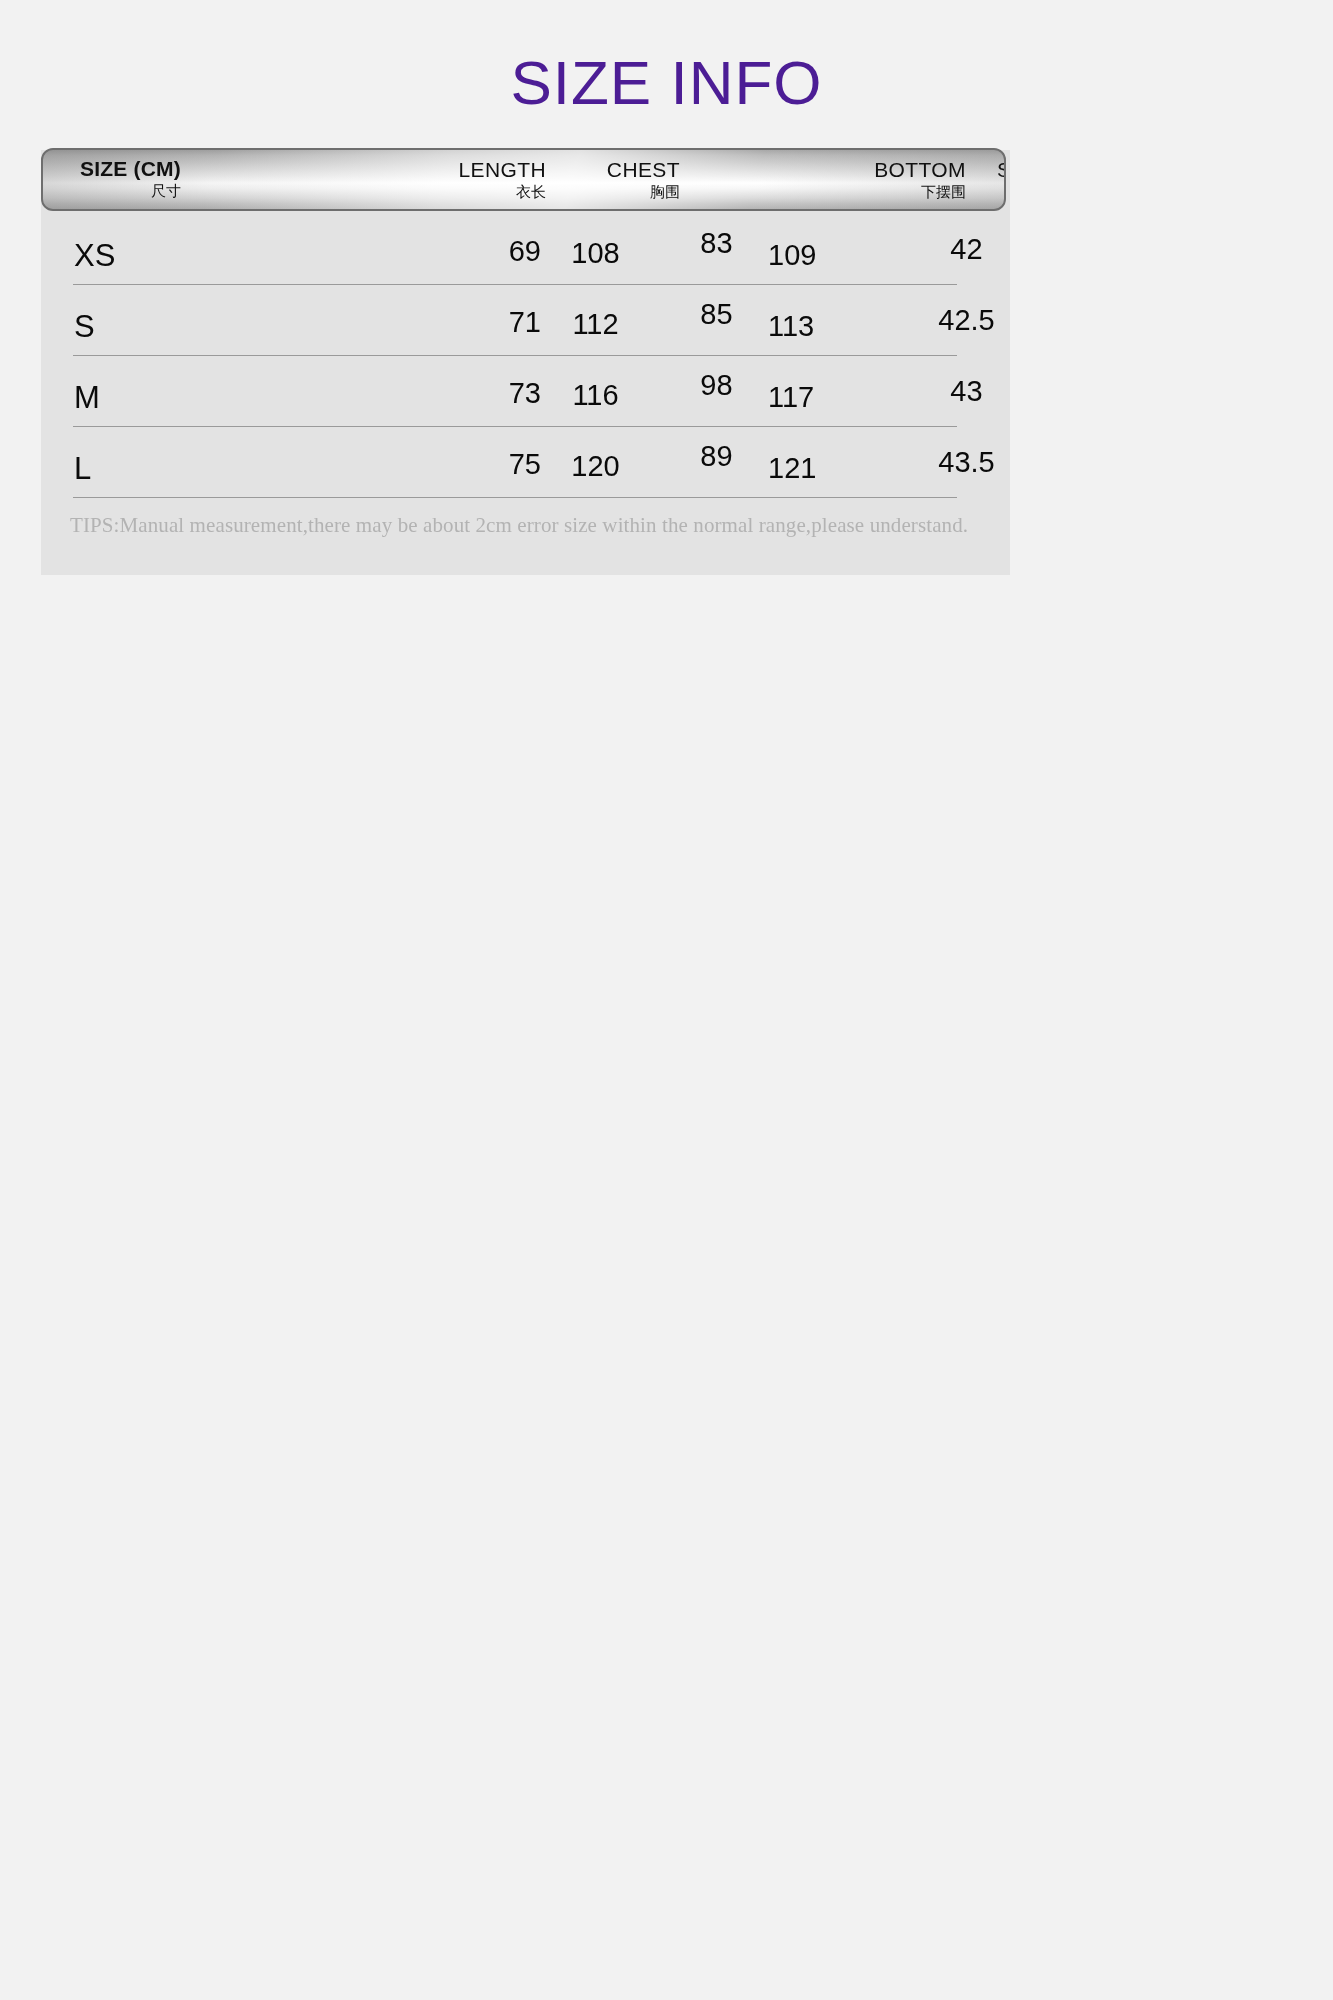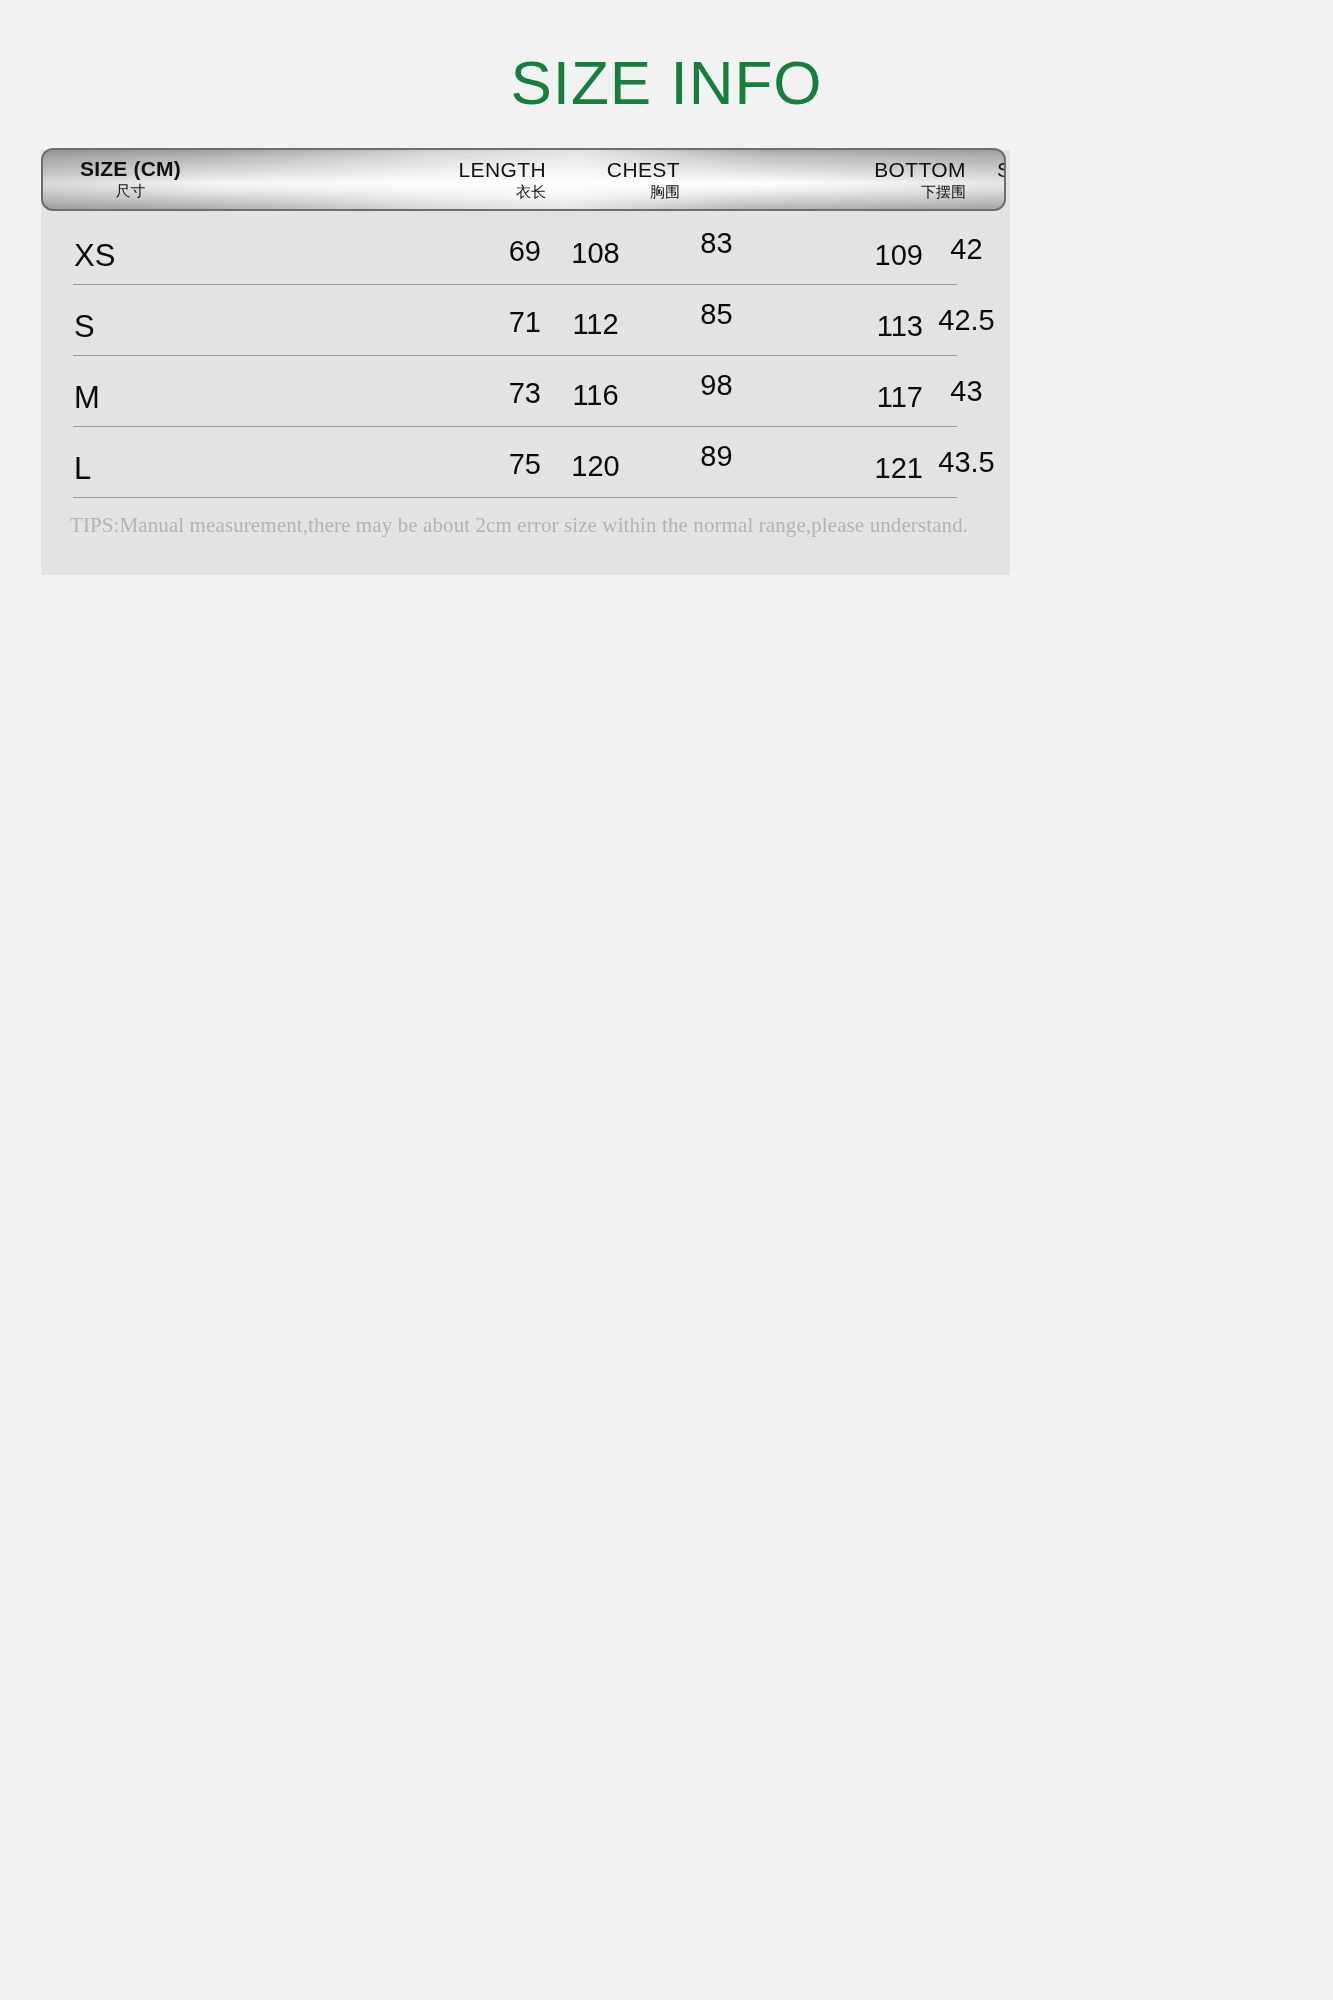--- a/index.html
+++ b/index.html
@@ -20,21 +20,21 @@
   .page-title {
     position: absolute;
     left: 0;
     top: 52px;
     width: 1333px;
     text-align: center;
     font-family: "Liberation Sans", sans-serif;
     font-size: 62px;
     font-weight: 400;
     letter-spacing: 1px;
-    color: #15803d;
+    color: #4c1d95;
     line-height: 1;
   }
 
   
   .size-panel {
     position: absolute;
     left: 41px;
     top: 150px;
     width: 969px;
     height: 425px;
@@ -110,21 +110,21 @@
     text-align: left;
     top: 7px;
   }
   .hcell.first .en {
     font-size: 21px;
     font-weight: 700;
     letter-spacing: 0.2px;
   }
   .hcell.first .cn {
     font-size: 15px;
-    text-align: center;
+    text-align: right;
   }
 
   
   .hc-length   { left: 343px; width: 160px; }
   .hc-chest    { left: 477px; width: 160px; }
   .hc-shoulder { left: 558px; width: 320px; }
   .hc-bottom   { left: 725px; width: 198px; }
   .hc-sleeve   { left: 848px; width: 190px; }
 
   
@@ -157,21 +157,21 @@
   .cell.size-label {
     left: 33px;
     top: 26px;
     font-size: 31px;
     text-align: left;
   }
   
   .cell.c-length   { left: 345px; width: 155px; text-align: right; top: 23px; }
   .cell.c-chest    { left: 477px; width: 155px; text-align: center; top: 25px; }
   .cell.c-shoulder { left: 598px; width: 155px; text-align: center; top: 15px; }
-  .cell.c-bottom   { left: 727px; width: 155px; text-align: right; top: 27px; }
+  .cell.c-bottom   { left: 727px; width: 155px; text-align: left; top: 27px; }
   .cell.c-sleeve   { left: 848px; width: 155px; text-align: center; top: 21px; }
 
   
   .tips {
     position: absolute;
     left: 70px;
     top: 513px;
     font-family: "Liberation Serif", serif;
     font-size: 21px;
     font-weight: 400;

